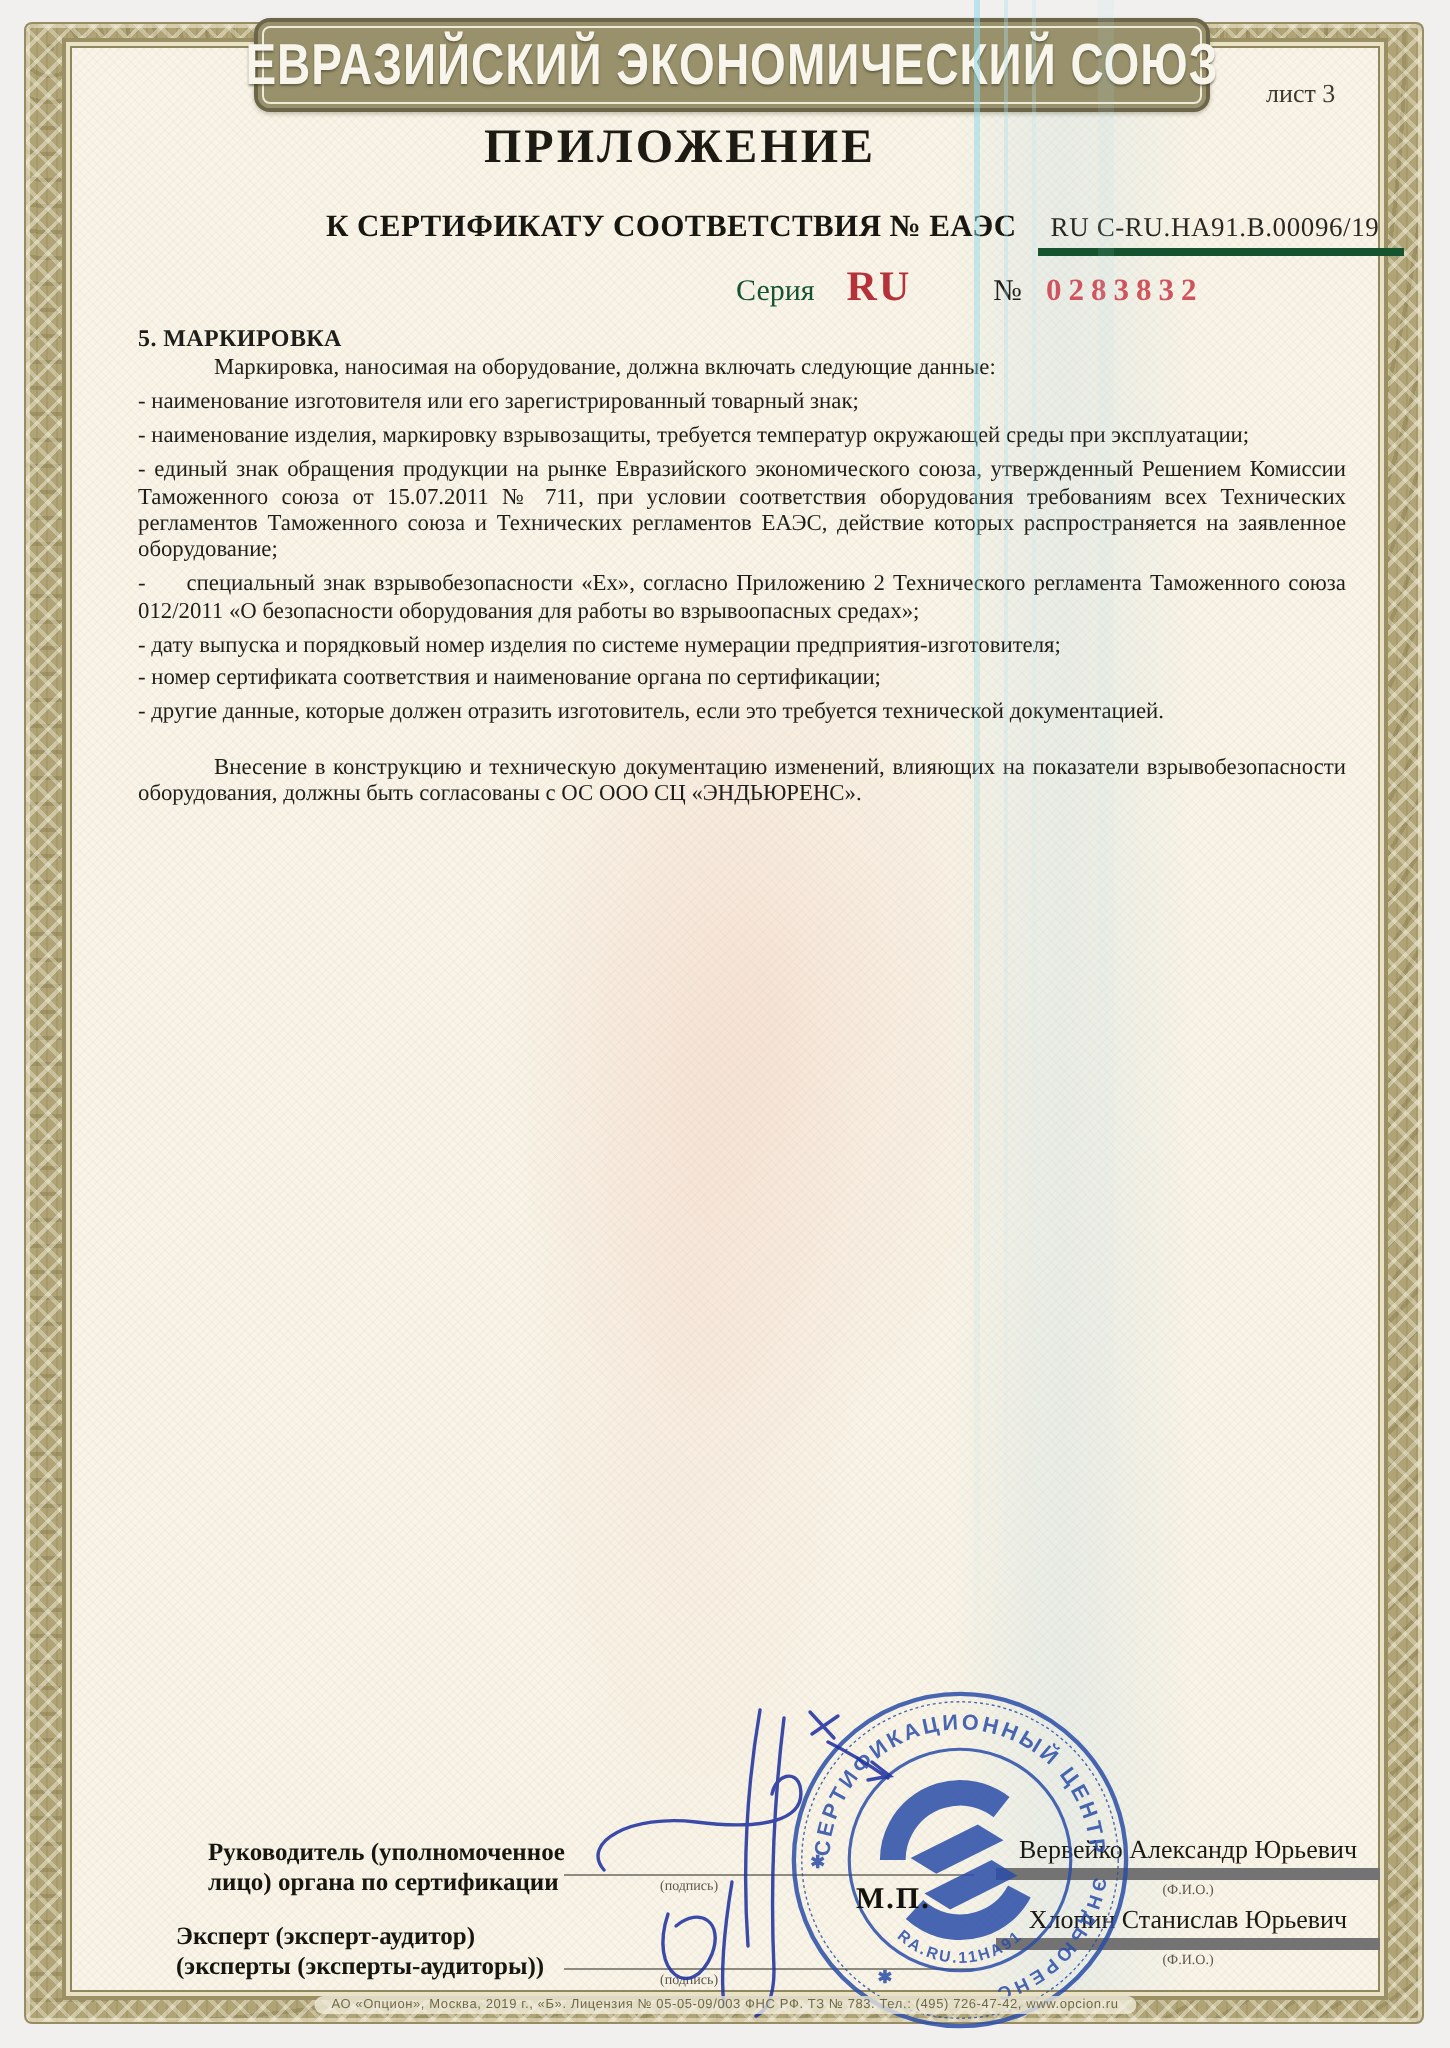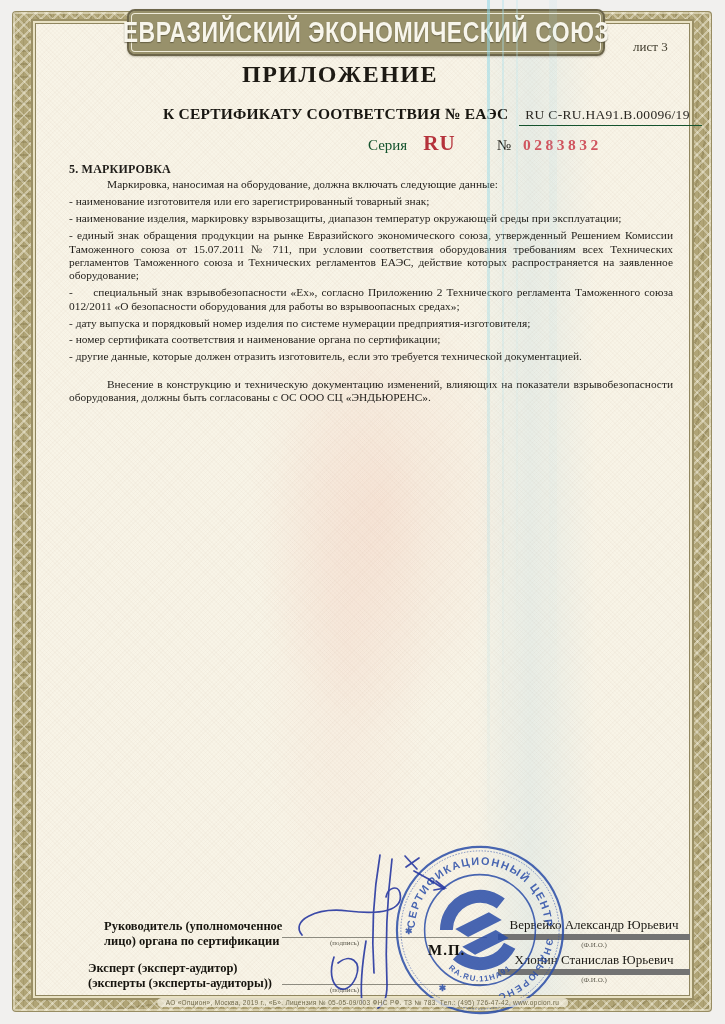--- a/index.html
+++ b/index.html
@@ -49,21 +49,21 @@
     color:#f8f6ec;letter-spacing:.5px;white-space:nowrap;
     transform:scaleY(1.26);text-shadow:0 1px 1px rgba(60,55,35,.55);
   }
   #sheet-label{position:absolute;left:633px;top:39px;font-size:13px;color:#3e3a2b;z-index:21;text-align:right;}
 
   #doc-title{position:absolute;left:0;top:61px;width:680px;text-align:center;z-index:21;
     font-weight:bold;font-size:24px;letter-spacing:1.5px;color:#1d1a14;}
 
   #cert-line{position:absolute;left:163px;top:105px;z-index:21;display:flex;align-items:baseline;gap:11px;white-space:nowrap;}
   #cert-line .cert-label{font-weight:bold;font-size:15.5px;color:#181611;letter-spacing:.2px;}
-  #cert-line .cert-number{font-size:13.5px;color:#2a2722;border-bottom:1px solid #14532d;padding:0 12px 2px 6px;letter-spacing:.3px;}
+  #cert-line .cert-number{font-size:13.5px;color:#2a2722;border-bottom:4px solid #14532d;padding:0 12px 2px 6px;letter-spacing:.3px;}
 
   #series-line{position:absolute;left:368px;top:131px;z-index:21;display:flex;align-items:baseline;white-space:nowrap;}
   #series-line .series-label{font-size:15px;color:#14532d;}
   #series-line .series-value{font-size:21px;font-weight:bold;color:#b5323b;margin-left:16px;letter-spacing:1px;}
   #series-line .number-sign{font-size:15px;color:#21201a;margin-left:41px;}
   #series-line .number-value{font-size:15.5px;color:#d0545e;margin-left:12px;letter-spacing:3.5px;font-weight:bold;}
 
   
   #body-text{position:absolute;left:69px;top:163px;width:604px;z-index:21;
     font-size:11.4px;line-height:13.4px;color:#1f1d19;text-align:justify;}
@@ -122,21 +122,21 @@
     <span class="series-label">Серия</span>
     <span class="series-value">RU</span>
     <span class="number-sign">№</span>
     <span class="number-value">0283832</span>
   </div>
 
   <div id="body-text">
     <div class="section-heading">5. МАРКИРОВКА</div>
     <p class="indent">Маркировка, наносимая на оборудование, должна включать следующие данные:</p>
     <p>- наименование изготовителя или его зарегистрированный товарный знак;</p>
-    <p class="gap">- наименование изделия, маркировку взрывозащиты, диапазон температур окружающей среды при эксплуатации;</p>
+    <p class="gap">- наименование изделия, маркировку взрывозащиты, требуется температур окружающей среды при эксплуатации;</p>
     <p class="gap">- единый знак обращения продукции на рынке Евразийского экономического союза, утвержденный Решением Комиссии Таможенного союза от 15.07.2011 № 711, при условии соответствия оборудования требованиям всех Технических регламентов Таможенного союза и Технических регламентов ЕАЭС, действие которых распространяется на заявленное оборудование;</p>
     <p class="gap">-&nbsp;&nbsp;&nbsp;&nbsp;&nbsp;специальный знак взрывобезопасности «Ех», согласно Приложению 2 Технического регламента Таможенного союза 012/2011 «О безопасности оборудования для работы во взрывоопасных средах»;</p>
     <p>- дату выпуска и порядковый номер изделия по системе нумерации предприятия-изготовителя;</p>
     <p>- номер сертификата соответствия и наименование органа по сертификации;</p>
     <p>- другие данные, которые должен отразить изготовитель, если это требуется технической документацией.</p>
     <p class="closing">Внесение в конструкцию и техническую документацию изменений, влияющих на показатели взрывобезопасности оборудования, должны быть согласованы с ОС ООО СЦ «ЭНДЬЮРЕНС».</p>
   </div>
 
   <div id="head-label" class="sig-label">Руководитель (уполномоченное лицо) органа по сертификации</div>
   <div id="sig-line-1" class="sig-line"></div>

